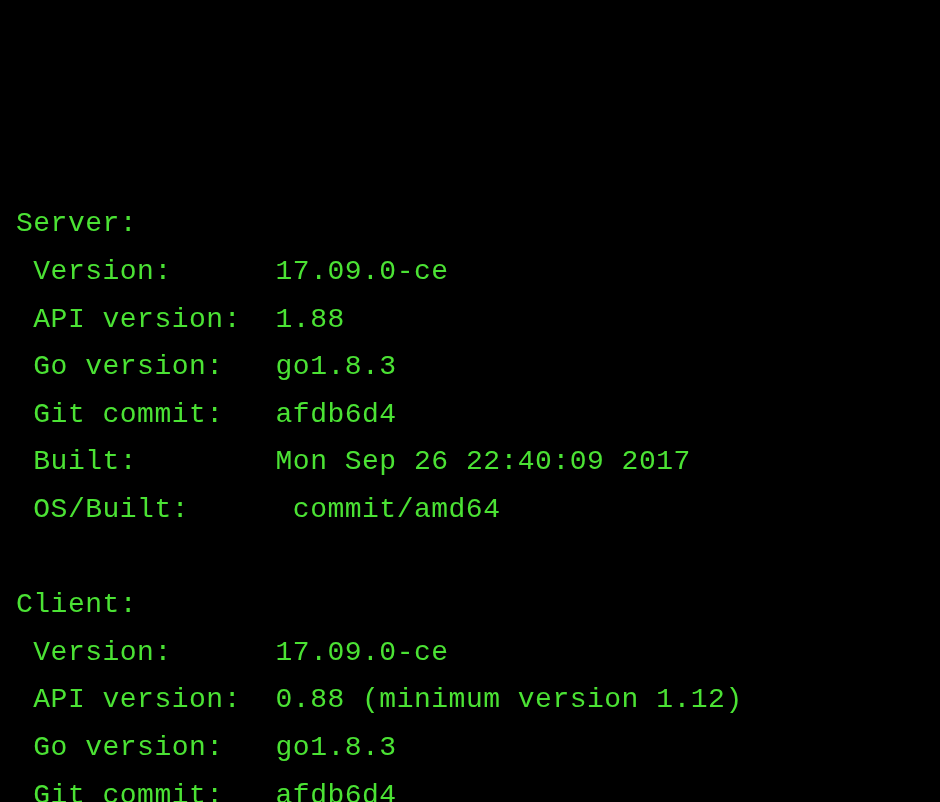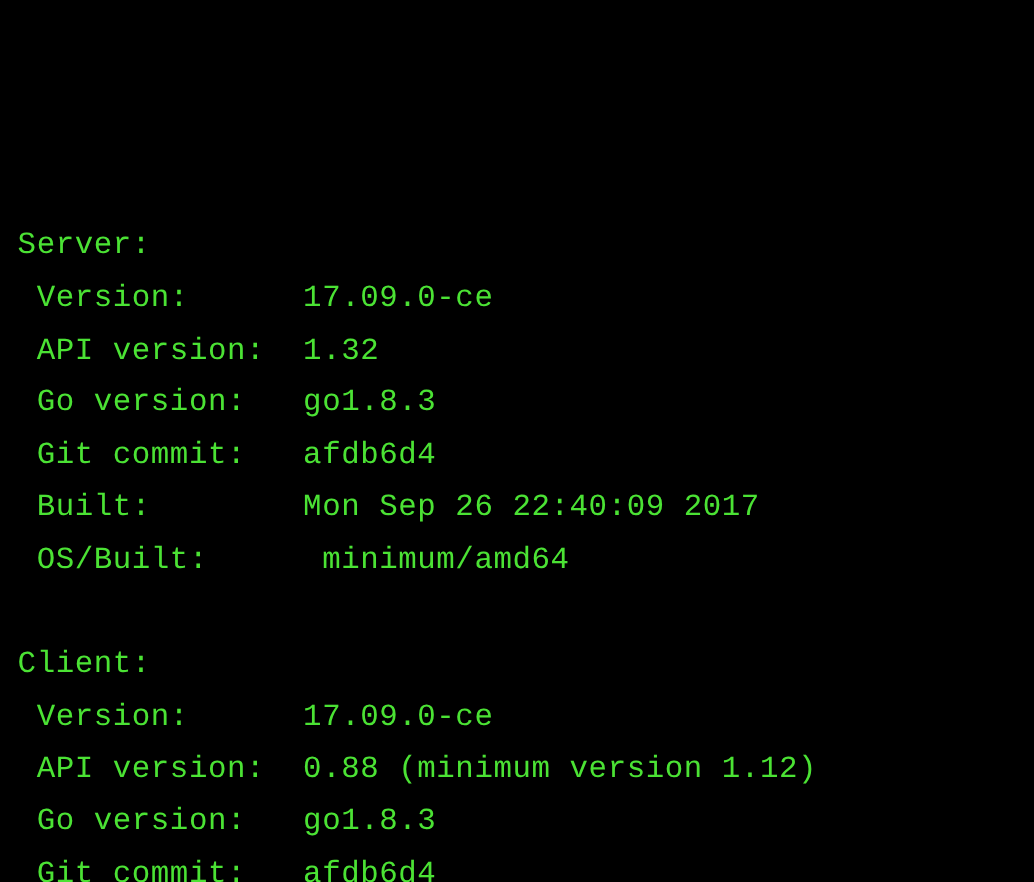--- a/index.html
+++ b/index.html
@@ -17,25 +17,25 @@
       margin: 0;
     }
   </style>
 </head>
 <body>
 
 
 
 <div class="terminal-output"><span>Server:</span>
 <span> Version:      </span><span>17.09.0-ce</span>
-<span> API version:  </span><span>1.32</span>
+<span> API version:  </span><span>1.88</span>
 <span> Go version:   </span><span>go1.8.3</span>
 <span> Git commit:   </span><span>afdb6d4</span>
 <span> Built:        </span><span>Mon Sep 26 22:40:09 2017</span>
-<span> OS/Built:      </span><span>minimum/amd64</span>
+<span> OS/Built:      </span><span>commit/amd64</span>
 
 <span>Client:</span>
 <span> Version:      </span><span>17.09.0-ce</span>
 <span> API version:  </span><span>0.88 (minimum version 1.12)</span>
 <span> Go version:   </span><span>go1.8.3</span>
 <span> Git commit:   </span><span>afdb6d4</span>
 
 
 </div>
 

